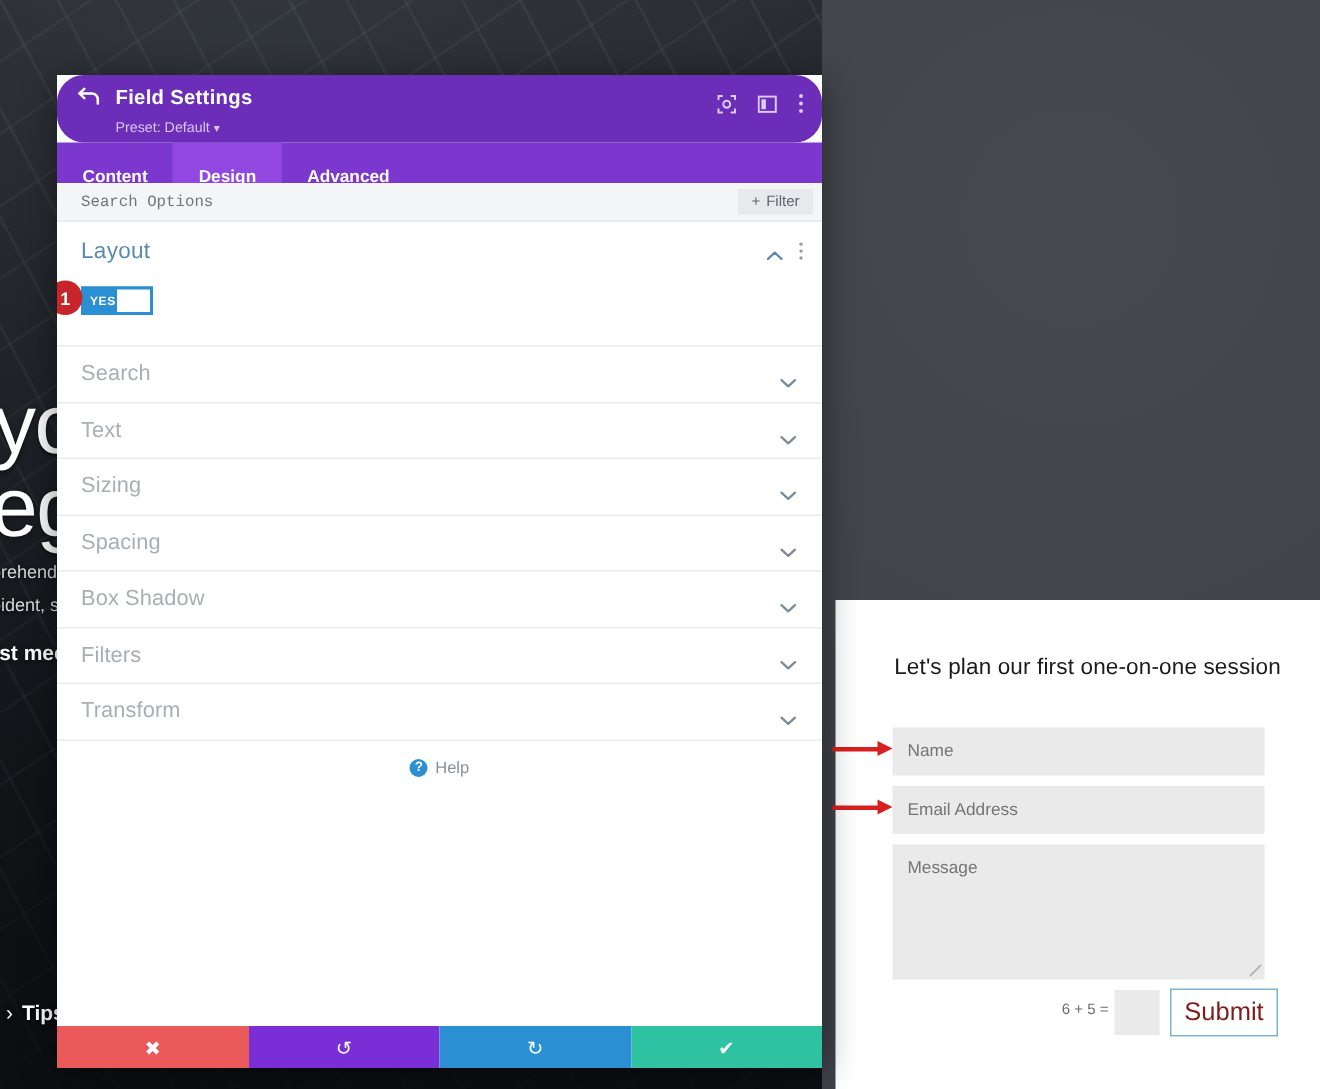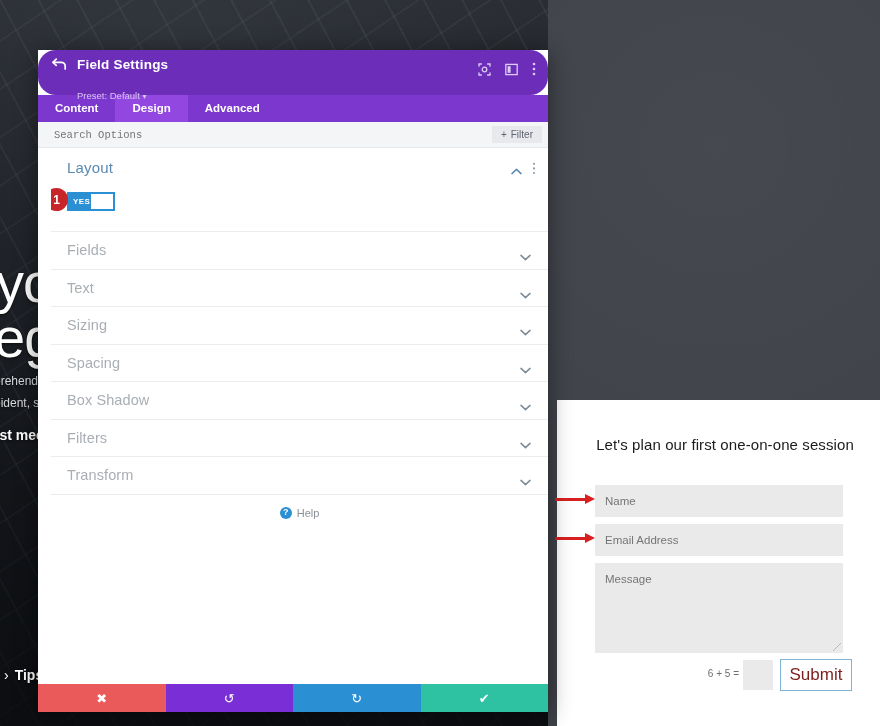--- a/index.html
+++ b/index.html
@@ -188,42 +188,42 @@
   #back-icon svg { display: block; }
   #modal-title {
     color: #ffffff;
     font-size: 13.5px;
     font-weight: 700;
     letter-spacing: .2px;
   }
   #preset-line {
     color: #d9c4f2;
     font-size: 9.5px;
-    margin-top: 18px;
+    margin-top: 8px;
     margin-left: 25px;
   }
   #preset-line .caret { font-size: 8px; }
   #header-icons {
     position: absolute;
     right: 12px; top: 12px;
     display: flex;
     align-items: center;
     gap: 14px;
   }
   .hicon { opacity: .9; display: block; }
 
   
   #modal-tabs {
     background: #7c37cf;
     height: 27px;
     display: flex;
     flex: 0 0 auto;
   }
   .tab {
-    padding: 0 17px;
+    padding: 10px 17px;
     height: 27px;
     line-height: 27px;
     color: #ffffff;
     font-size: 11.5px;
     font-weight: 700;
     cursor: pointer;
   }
   .tab.active { background: #9247e0; }
 
   
@@ -257,21 +257,20 @@
     display: flex;
     align-items: center;
     gap: 4px;
   }
 
   
   #modal-body {
     flex: 1 1 auto;
     overflow: hidden;
     background: #ffffff;
-    margin-left: 13px;
   }
 
   
   #layout-section { border-bottom: 1px solid #ececec; }
   #layout-head {
     height: 38px;
     display: flex;
     align-items: center;
     padding: 0 16px;
     position: relative;
@@ -518,21 +517,21 @@
             <div id="step-badge">1</div>
             <div id="toggle">
               <span id="toggle-yes">YES</span>
               <span id="toggle-knob"></span>
             </div>
           </div>
         </div>
       </div>
 
       <div class="acc-row">
-        <span class="acc-label">Fields</span>
+        <span class="acc-label">Search</span>
         <span class="acc-chev">
           <svg width="11" height="7" viewBox="0 0 11 7">
               <path d="M1 1.4 L5.5 5.6 L10 1.4" fill="none" stroke="#7d8b96" stroke-width="1.5" stroke-linecap="round" stroke-linejoin="round"></path>
             </svg>
         </span>
       </div>
       <div class="acc-row">
         <span class="acc-label">Text</span>
         <span class="acc-chev">
           <svg width="11" height="7" viewBox="0 0 11 7">

